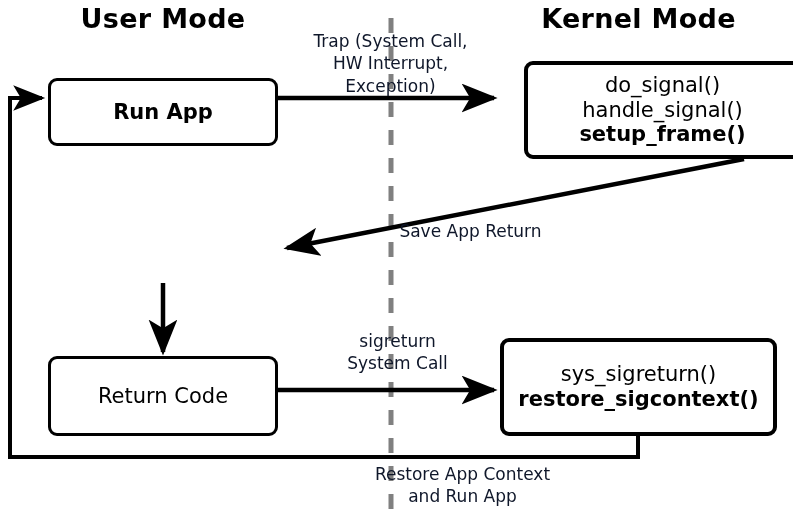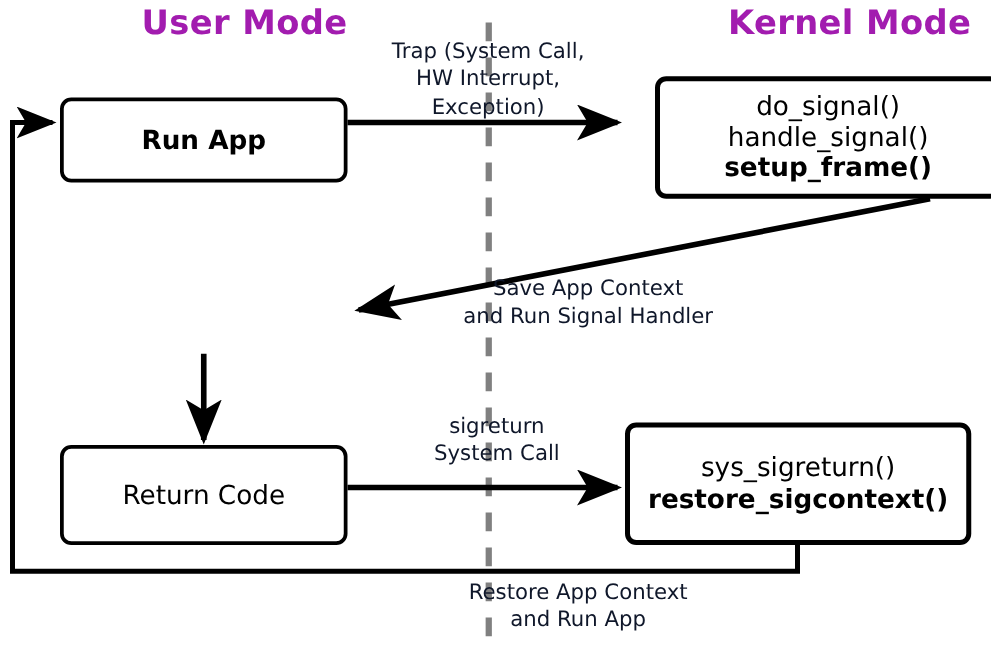--- a/index.html
+++ b/index.html
@@ -19,22 +19,22 @@
     position: absolute;
     left: 0;
     top: 0;
     width: 793px;
     height: 519px;
   }
   .header {
     position: absolute;
     font-size: 27px;
     font-weight: bold;
-    color: #a21caf;
-    text-align: right;
+    color: #000000;
+    text-align: center;
     white-space: nowrap;
     letter-spacing: 0.3px;
   }
   #hdr-user  { left: 48px;  top: 3px;  width: 230px; }
   #hdr-kernel{ left: 500px; top: 3px;  width: 277px; }
 
   .node {
     position: absolute;
     box-sizing: border-box;
     background: #ffffff;
@@ -119,22 +119,21 @@
     <span class="bold">restore_sigcontext()</span>
   </div>
 
   <div class="edge-label" id="lbl-trap">
     <div>Trap (System Call,</div>
     <div>HW Interrupt,</div>
     <div>Exception)</div>
   </div>
 
   <div class="edge-label" id="lbl-save">
-    <div>Save App Context</div>
-    <div>and Run Signal Handler</div>
+    <div>Save App Return</div>
   </div>
 
   <div class="edge-label" id="lbl-sigreturn">
     <div>sigreturn</div>
     <div>System Call</div>
   </div>
 
   <div class="edge-label" id="lbl-restore">
     <div>Restore App Context</div>
     <div>and Run App</div>

